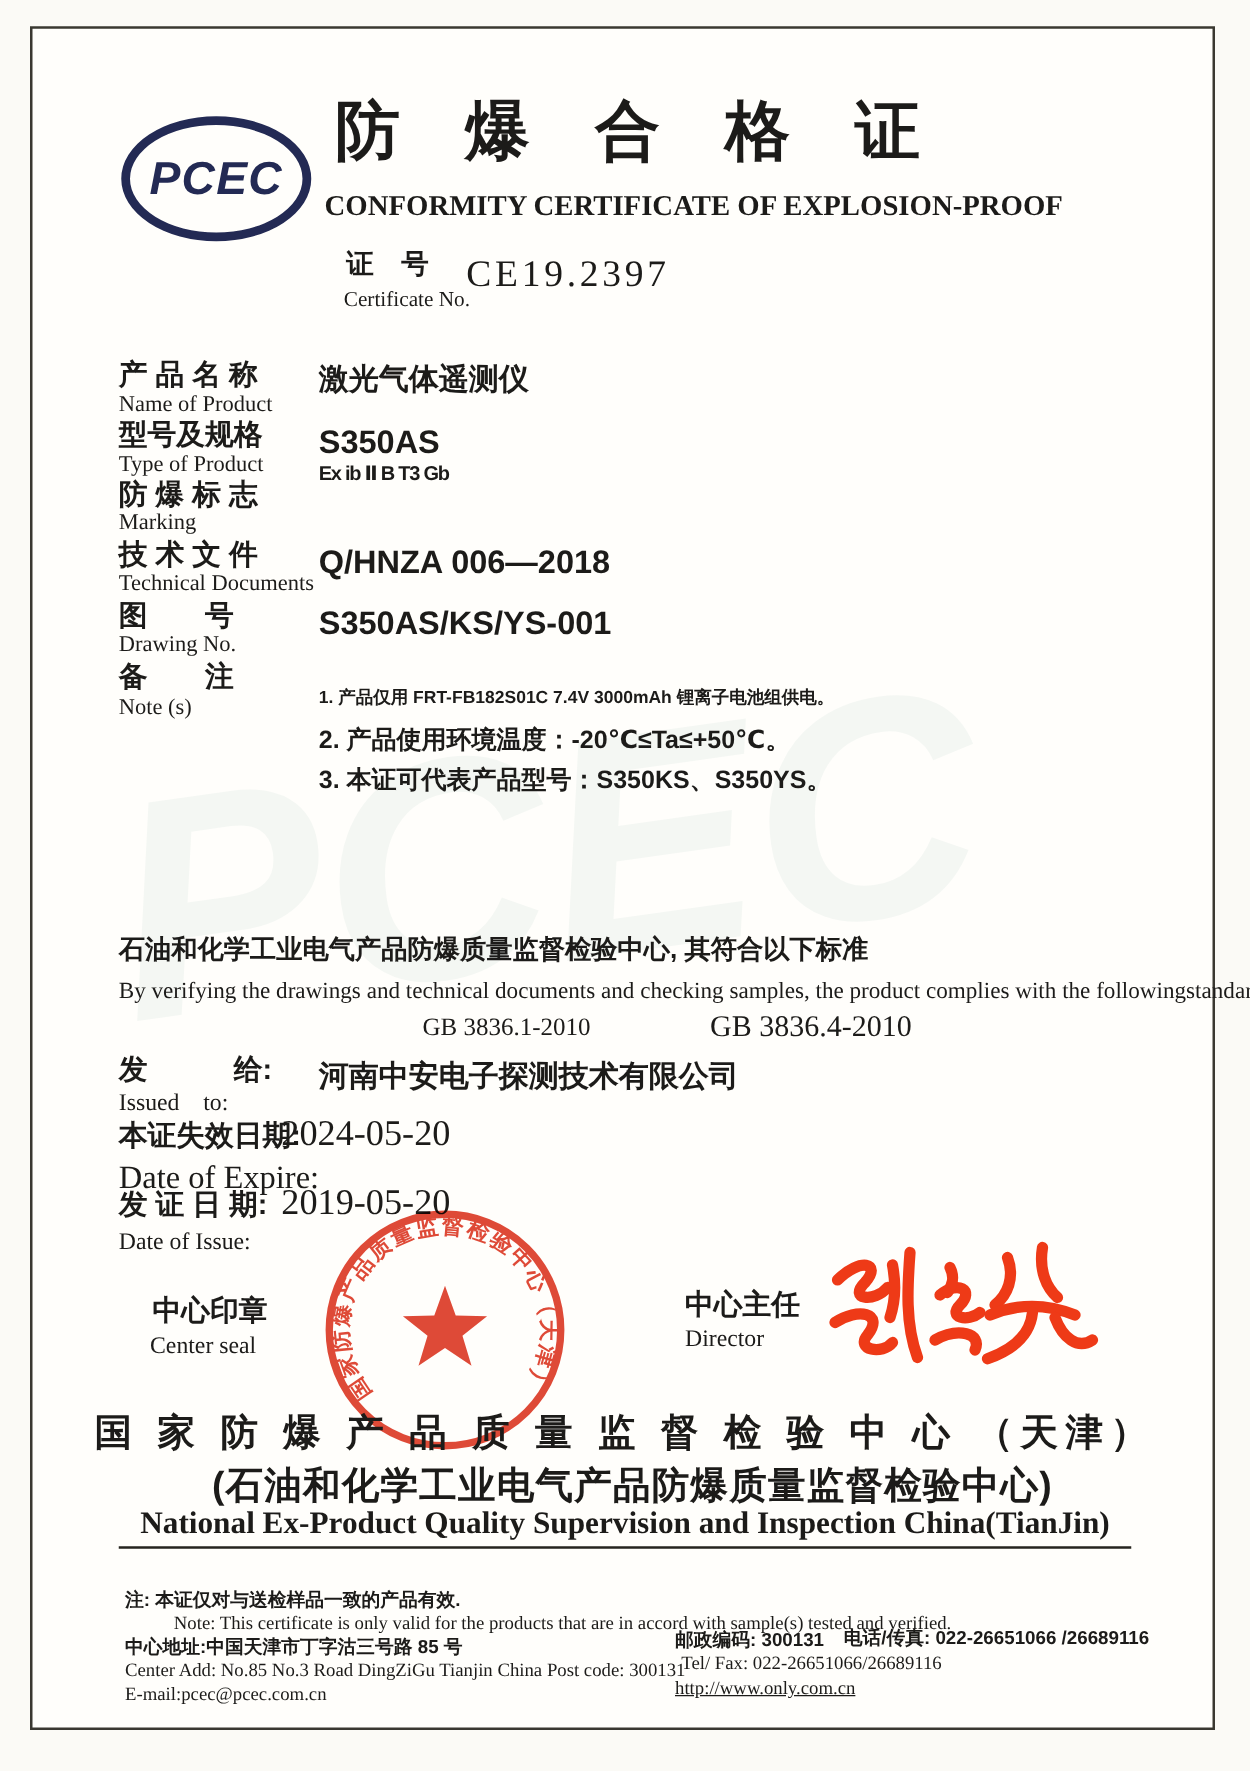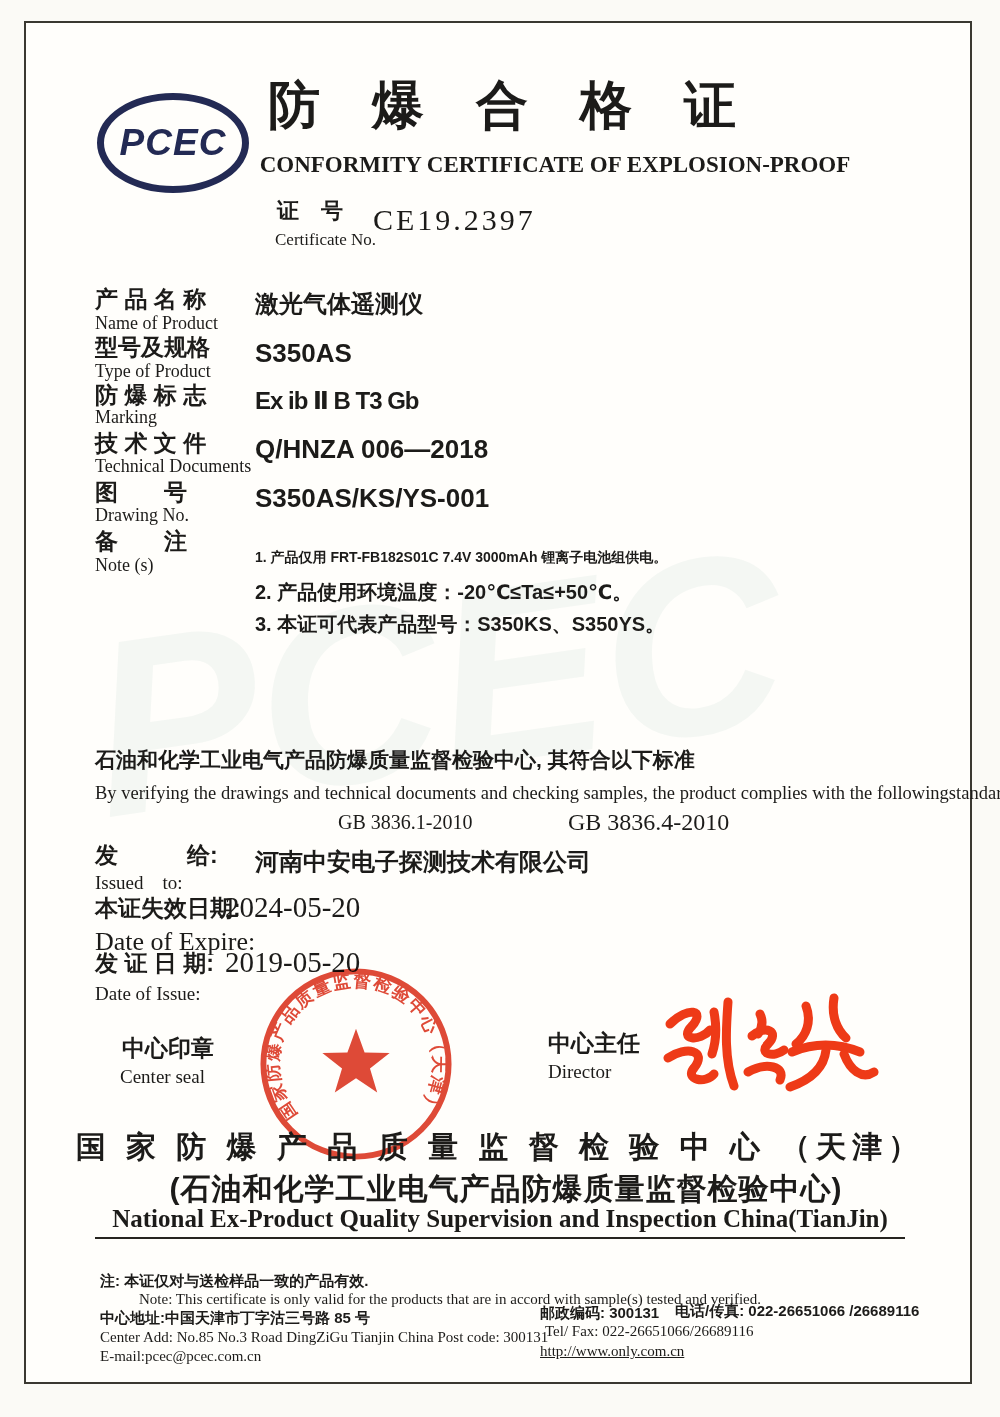--- a/index.html
+++ b/index.html
@@ -58,21 +58,21 @@
 <div class="t zh b" style="left:95px;top:286px;font-size:23px;">产 品 名 称</div>
 <div class="t en" style="left:95px;top:313px;font-size:18px;">Name of Product</div>
 <div class="t zh sb" style="left:255px;top:290px;font-size:24px;">激光气体遥测仪</div>
 
 <div class="t zh b" style="left:95px;top:334px;font-size:23px;">型号及规格</div>
 <div class="t en" style="left:95px;top:361px;font-size:18px;">Type of Product</div>
 <div class="t zh sb" style="left:255px;top:339px;font-size:26px;">S350AS</div>
 
 <div class="t zh b" style="left:95px;top:382px;font-size:23px;">防 爆 标 志</div>
 <div class="t en" style="left:95px;top:407px;font-size:18px;">Marking</div>
-<div class="t zh b" style="left:255px;top:387px;font-size:24px;letter-spacing:-1px;">Ex ib Ⅱ B T3 Gb</div>
+<div class="t zh b" style="left:255px;top:371px;font-size:16px;letter-spacing:-1px;">Ex ib Ⅱ B T3 Gb</div>
 
 <div class="t zh b" style="left:95px;top:430px;font-size:23px;">技 术 文 件</div>
 <div class="t en" style="left:95px;top:456px;font-size:18px;">Technical Documents</div>
 <div class="t zh sb" style="left:255px;top:435px;font-size:26px;">Q/HNZA 006—2018</div>
 
 <div class="t zh b" style="left:95px;top:479px;font-size:23px;">图　　号</div>
 <div class="t en" style="left:95px;top:505px;font-size:18px;">Drawing No.</div>
 <div class="t zh sb" style="left:255px;top:484px;font-size:26px;">S350AS/KS/YS-001</div>
 
 <div class="t zh b" style="left:95px;top:528px;font-size:23px;">备　　注</div>

